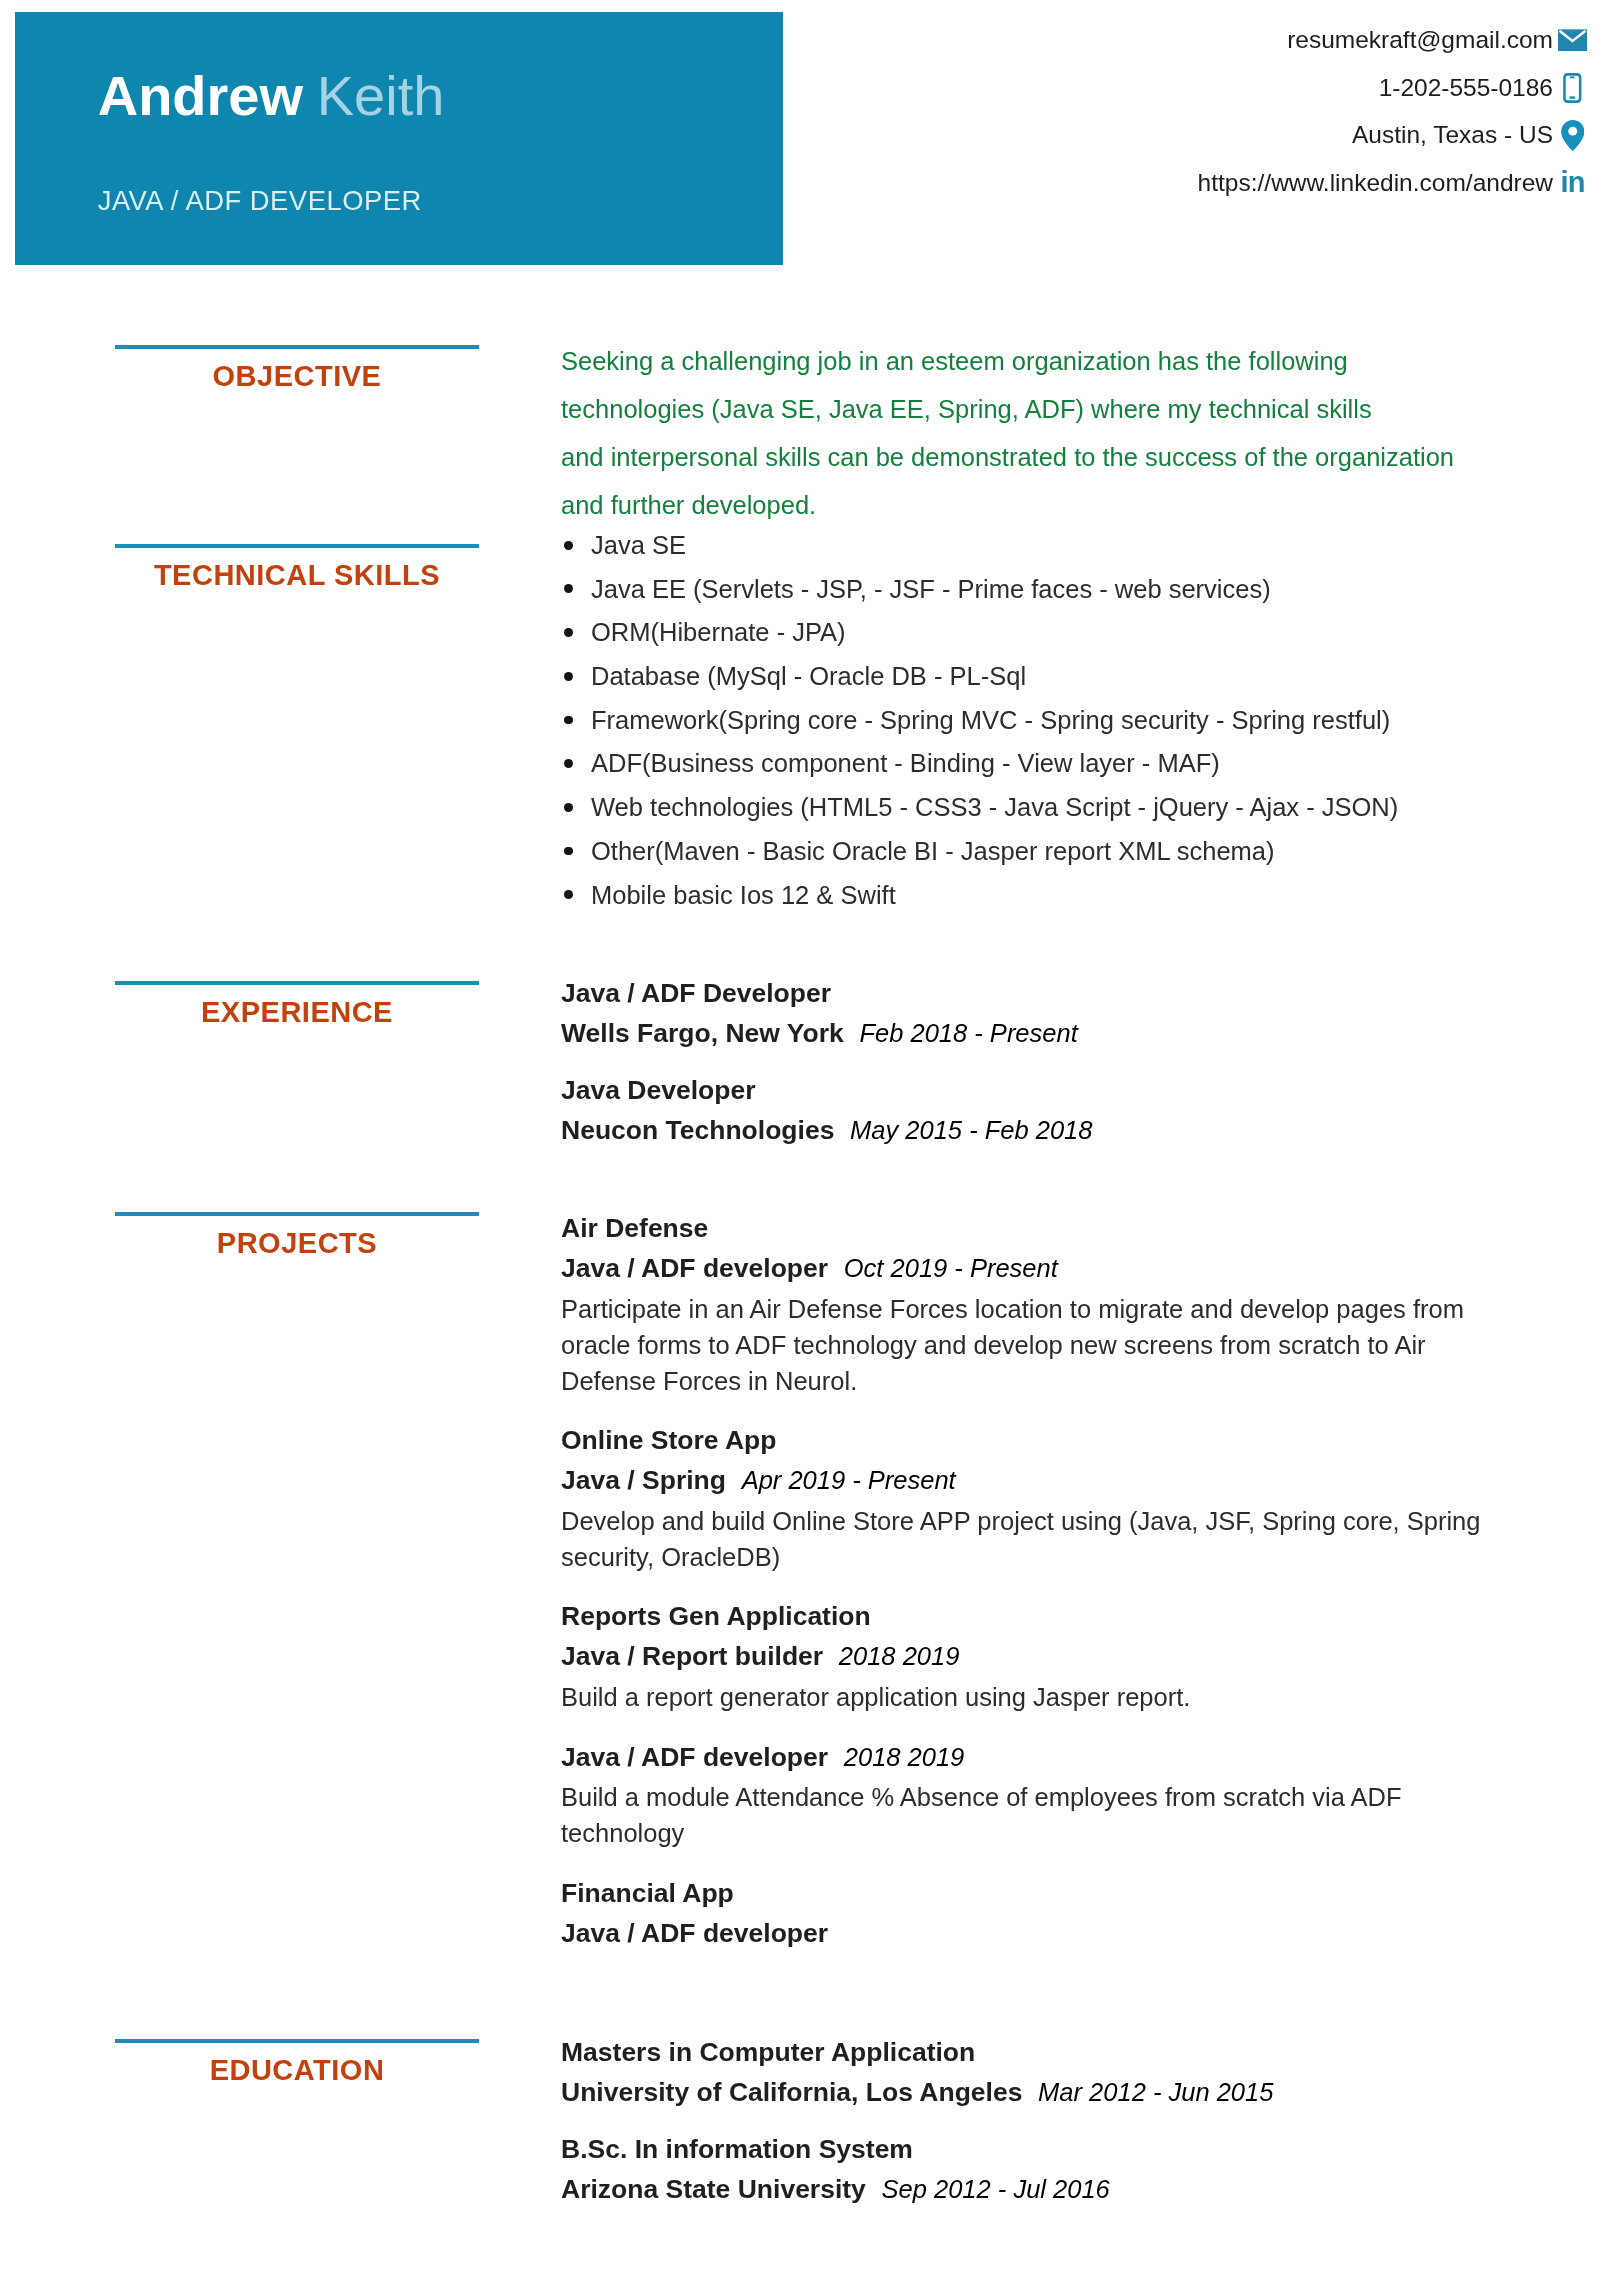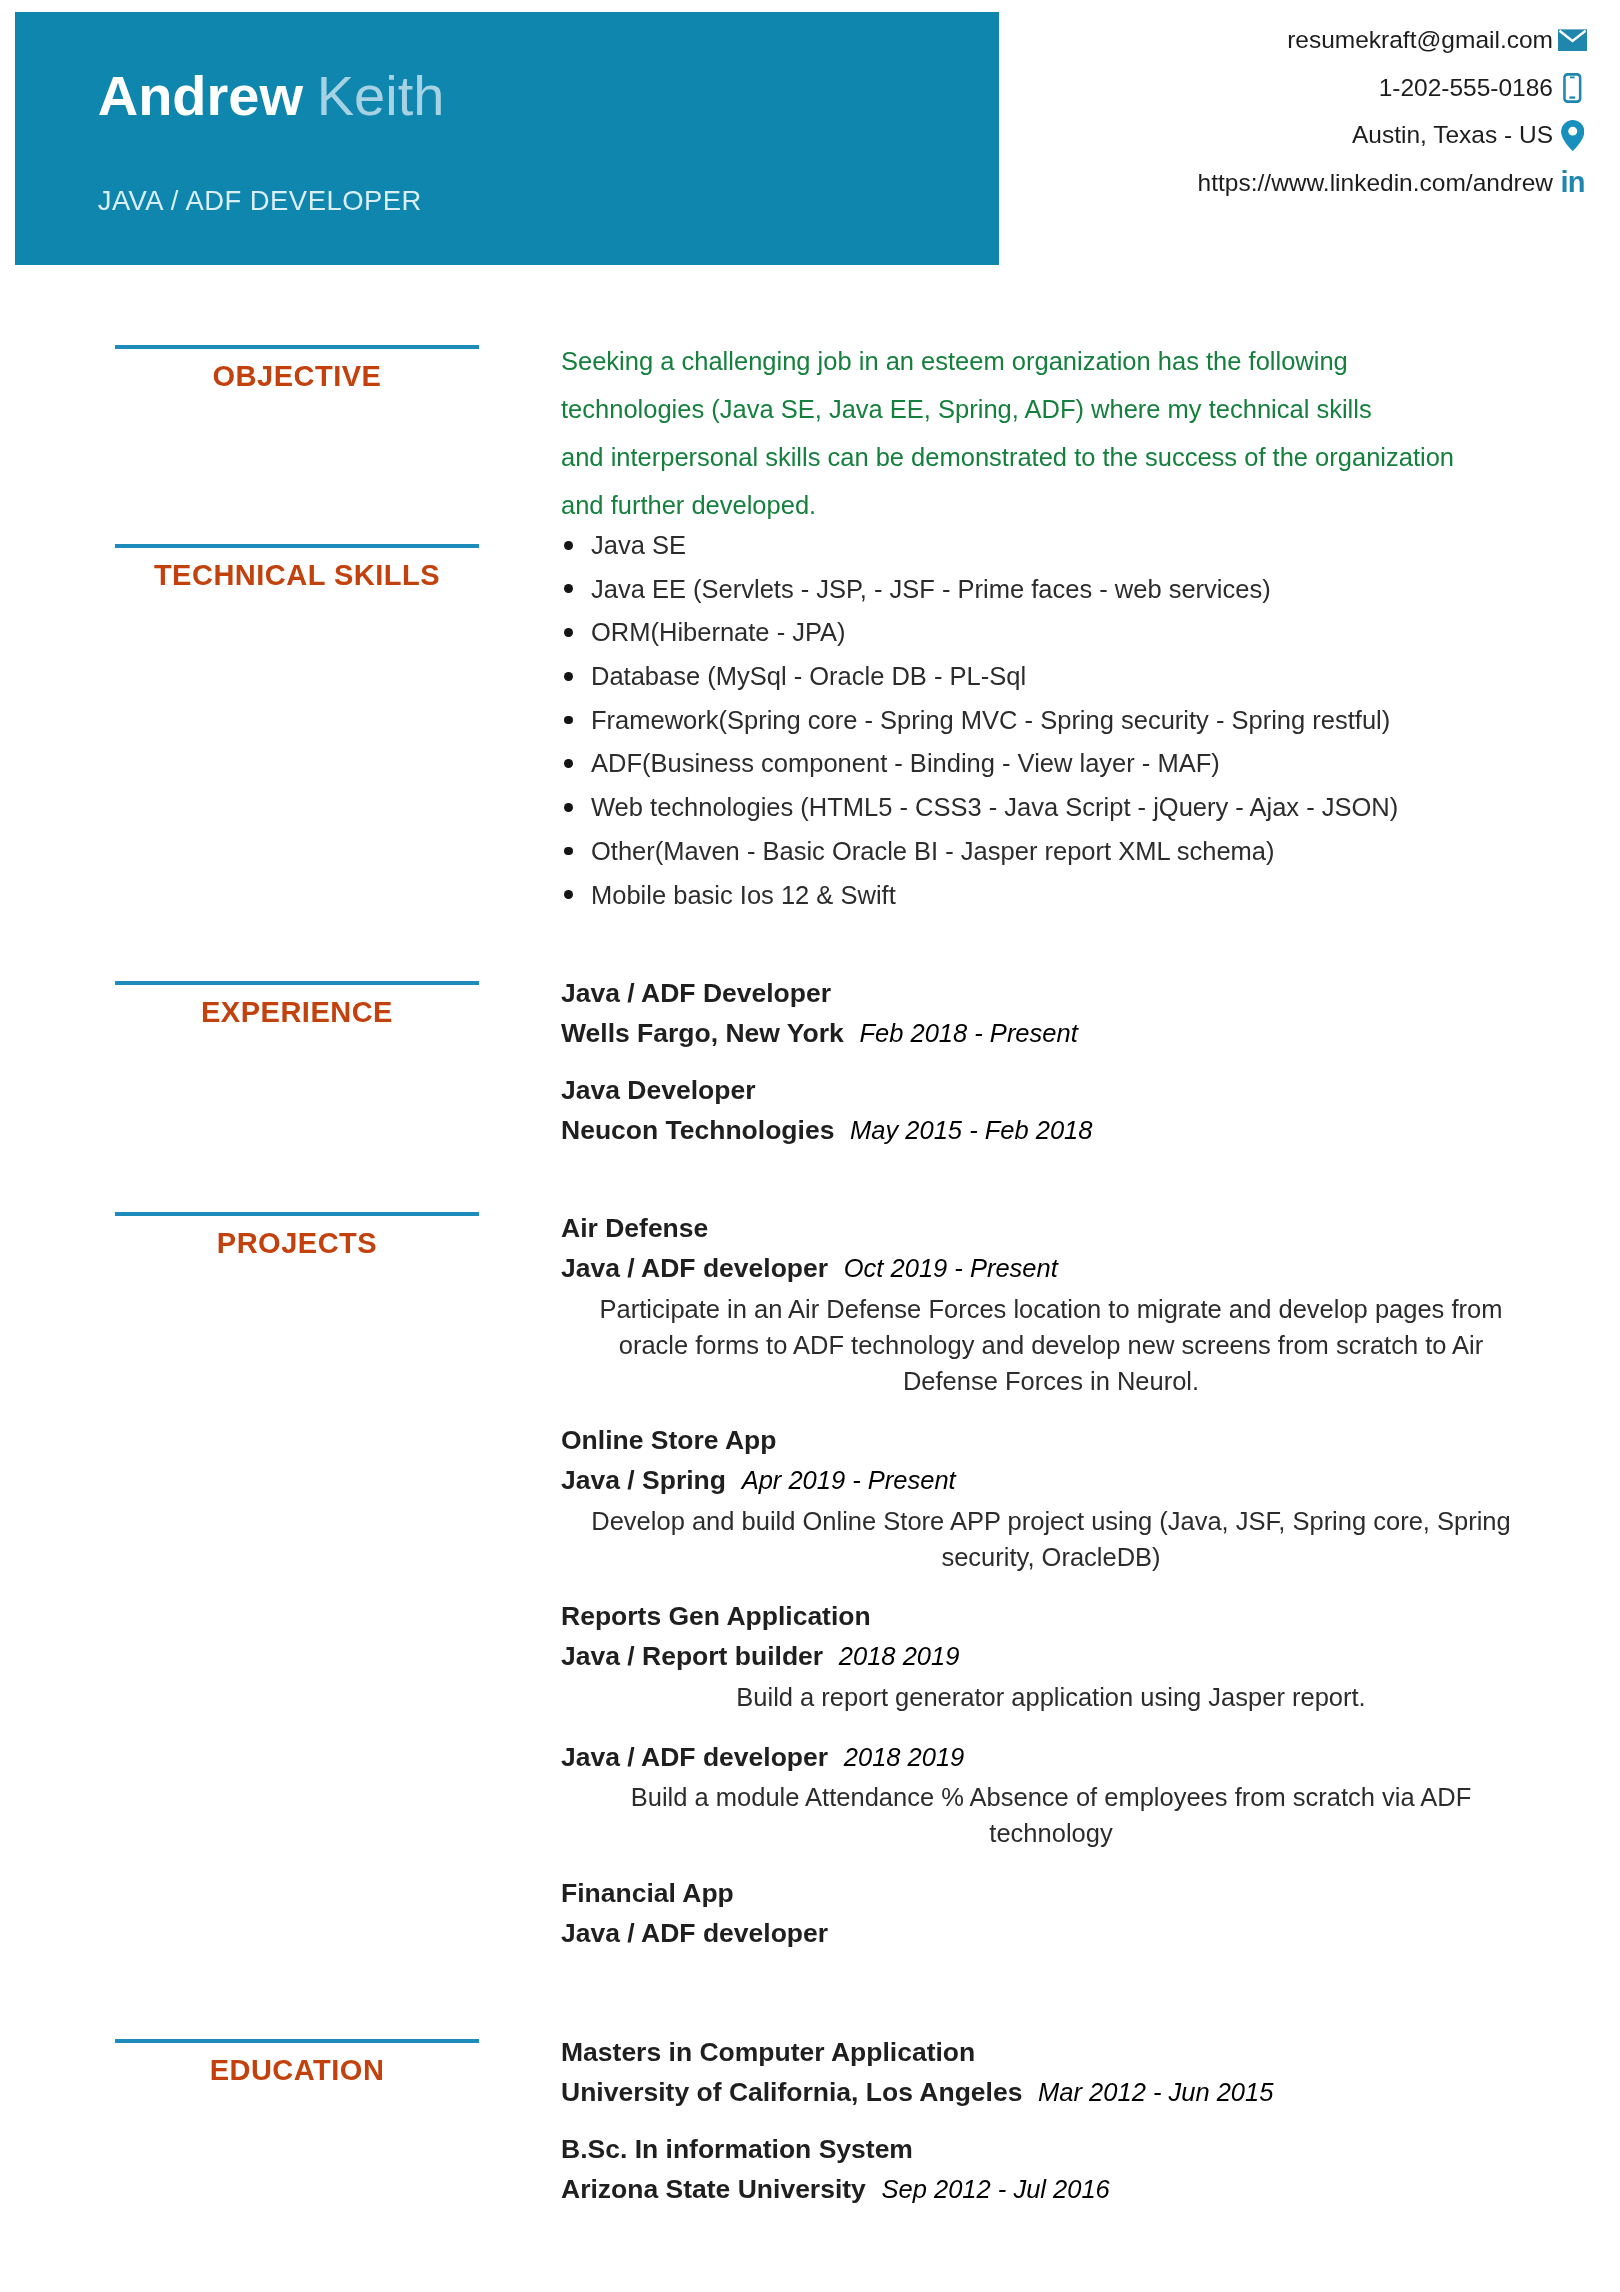--- a/index.html
+++ b/index.html
@@ -4,21 +4,21 @@
 <style>
   * { margin:0; padding:0; box-sizing:border-box; }
   html,body { background:#ffffff; }
   body {
     width:1620px; height:2293px; position:relative; overflow:hidden;
     font-family:"Liberation Sans", sans-serif; color:#262626;
   }
 
   
   .header-block {
-    position:absolute; left:14.7px; top:11.8px; width:984px; height:253px;
+    position:absolute; left:14.7px; top:11.8px; width:768px; height:253px;
     background:#0e86ad;
   }
   .name { position:absolute; left:83px; top:51px; font-size:56px; white-space:nowrap; }
   .name .first { font-weight:700; color:#ffffff; }
   .name .last  { font-weight:300; color:#a6d2e4; margin-left:13.7px; }
   .job-title {
     position:absolute; left:83px; top:173px; font-size:27.4px;
     color:#daeef6; letter-spacing:0.5px;
   }
 
@@ -63,21 +63,21 @@
   ul.skills li::before {
     content:""; position:absolute; left:2.9px; top:9.8px;
     width:8.8px; height:8.8px; border-radius:50%; background:#151515;
   }
 
   .entry { margin-bottom:26.5px; }
   .entry .line1 { font-size:26.5px; font-weight:700; color:#1f1f1f; margin-bottom:8.8px; }
   .entry .line2 { font-size:26.5px; margin-bottom:6.9px; }
   .entry .line2 .bold { font-weight:700; color:#1f1f1f; }
   .entry .dates { font-style:italic; font-weight:400; color:#000000; margin-left:15.7px; font-size:25.5px; }
-  .entry .desc { font-size:25.5px; line-height:36px; color:#2c2c2c; white-space:pre-line; margin-top:2px;text-align:center; }
+  .entry .desc { font-size:25.5px; line-height:36px; color:#2c2c2c; white-space:pre-line; margin-top:2px; }
 </style>
 </head>
 <body>
 
 <div class="header-block">
   <div class="name">
     <span class="first">Andrew</span><span class="last">Keith</span>
   </div>
   <div class="job-title">JAVA / ADF DEVELOPER</div>
 </div>

